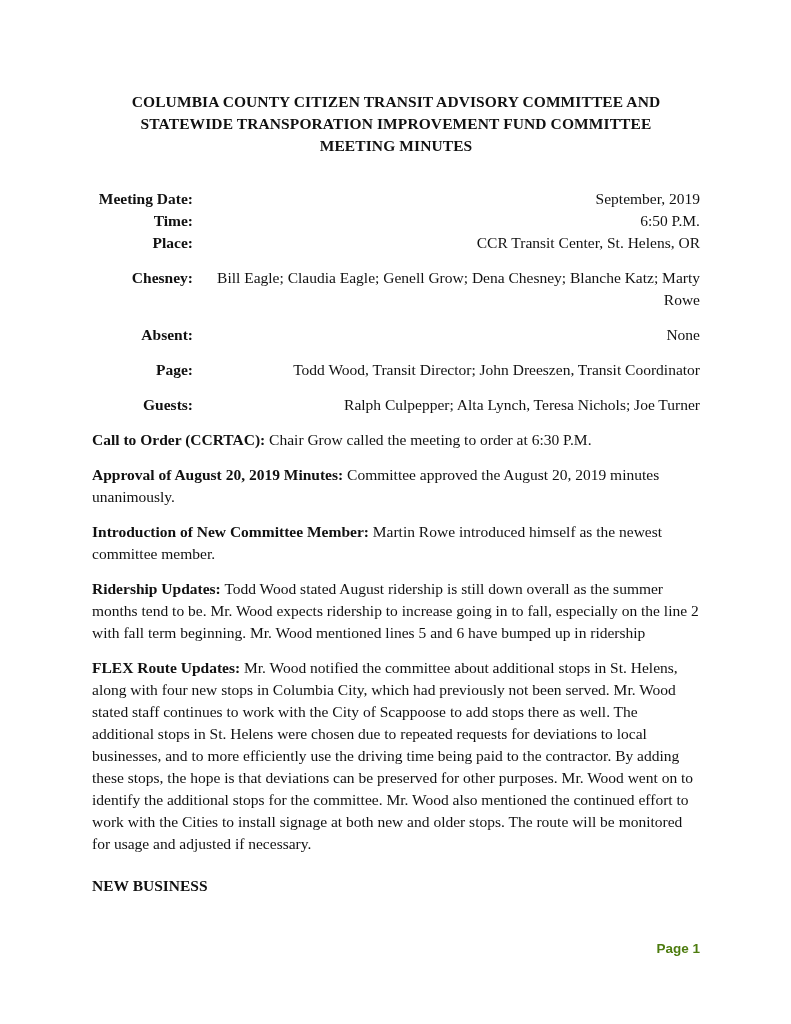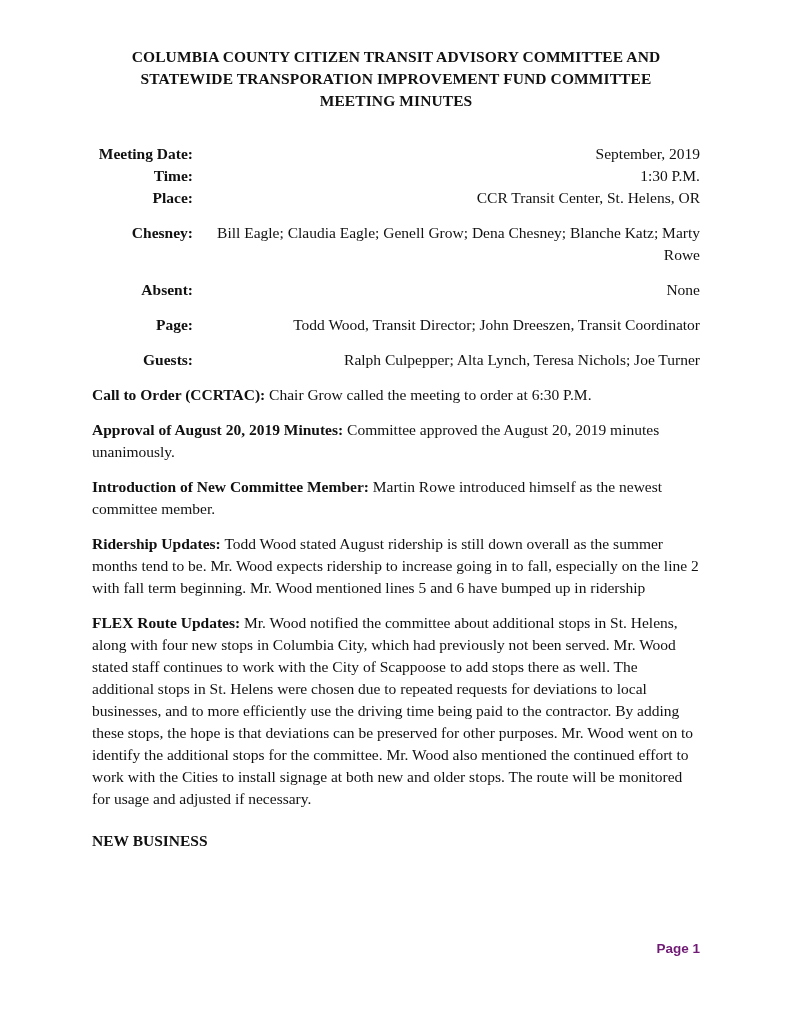--- a/index.html
+++ b/index.html
@@ -10,21 +10,21 @@
   body {
     height: 1024px;
     position: relative;
     font-family: "Liberation Serif", serif;
     color: #111111;
     overflow: hidden;
   }
   .page {
     position: absolute;
     inset: 0;
-    padding: 46px 91px 0 92px;
+    padding: 91px 91px 0 92px;
     background: #ffffff;
   }
   .doc-title {
     text-align: center;
     font-weight: bold;
     font-size: 15.5px;
     line-height: 22px;
     margin-bottom: 31px;
     letter-spacing: 0.1px;
   }
@@ -54,42 +54,42 @@
     line-height: 22px;
     margin-top: 20px;
   }
   .footer-page {
     position: absolute;
     top: 941px;
     right: 91px;
     font-family: "Liberation Sans", sans-serif;
     font-weight: bold;
     font-size: 13.5px;
-    color: #701a75;
+    color: #4d7c0f;
   }
 </style>
 </head>
 <body>
 
 <div class="page">
 
   <div class="doc-title">
     <div>COLUMBIA COUNTY CITIZEN TRANSIT ADVISORY COMMITTEE AND</div>
     <div>STATEWIDE TRANSPORATION IMPROVEMENT FUND COMMITTEE</div>
     <div>MEETING MINUTES</div>
   </div>
 
   <div class="para">
     <div class="info-row">
       <span class="info-label">Meeting Date:</span>
       <span class="info-value">September, 2019</span>
     </div>
     <div class="info-row">
       <span class="info-label">Time:</span>
-      <span class="info-value">1:30 P.M.</span>
+      <span class="info-value">6:50 P.M.</span>
     </div>
     <div class="info-row">
       <span class="info-label">Place:</span>
       <span class="info-value">CCR Transit Center, St. Helens, OR</span>
     </div>
   </div>
 
   <div class="para info-row">
     <span class="info-label">Chesney:</span>
     <span class="info-value">Bill Eagle; Claudia Eagle; Genell Grow; Dena Chesney; Blanche Katz; Marty Rowe</span>

